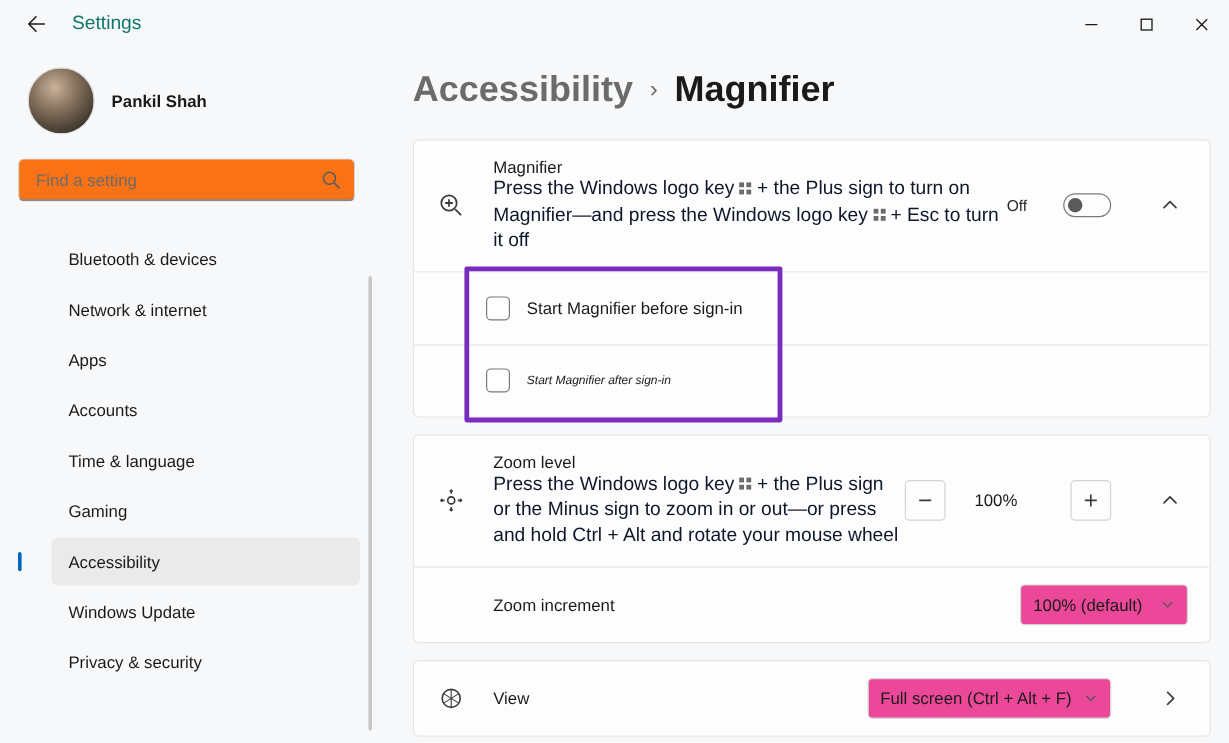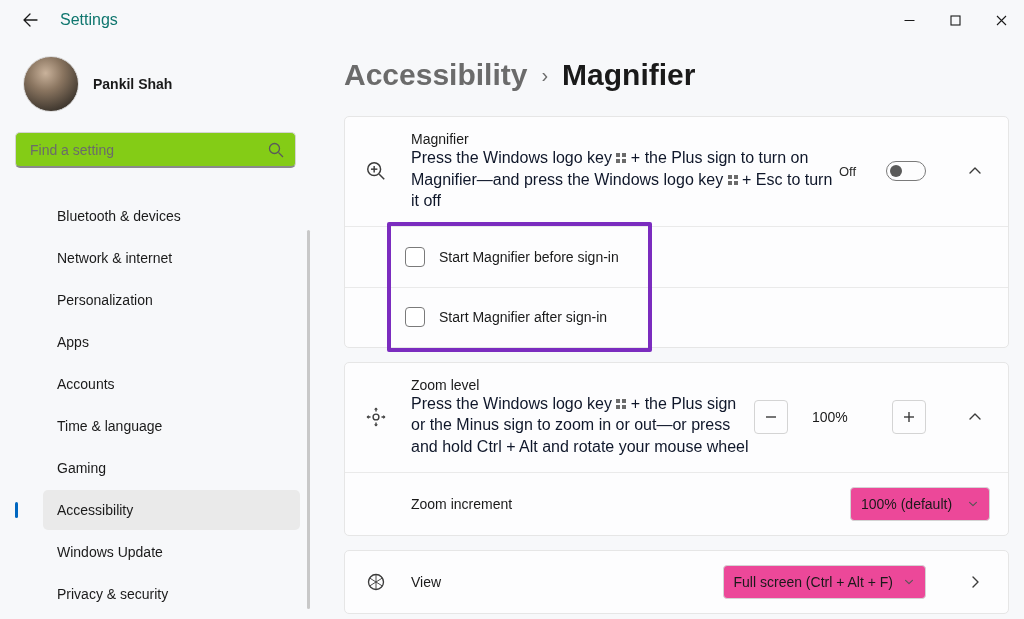--- a/index.html
+++ b/index.html
@@ -14,21 +14,21 @@
 
 .content { display: flex; height: calc(619px - 40px); }
 
 
 .sidebar { width: 310px; padding: 8px 10px 0 15px; display: flex; flex-direction: column; position: relative; }
 .profile { display: flex; align-items: center; gap: 14px; padding: 8px 8px 20px 8px; }
 .avatar { width: 56px; height: 56px; border-radius: 50%; background: radial-gradient(circle at 40% 30%, #c9b29b 0%, #8a7560 35%, #3a332b 80%, #1a1410 100%); border: 1px solid #ddd; }
 .profile-name { font-size: 14px; font-weight: 600; }
 
 .search-wrap { position: relative; margin: 0 4px 28px 0; }
-.search { width: 100%; height: 36px; border: 1px solid #d4d4d4; border-bottom: 2px solid #8a8a8a; border-radius: 5px; background: #84cc16; padding: 0 40px 0 14px; font-size: 14px; outline: none; }
+.search { width: 100%; height: 36px; border: 1px solid #d4d4d4; border-bottom: 2px solid #8a8a8a; border-radius: 5px; background: #f97316; padding: 0 40px 0 14px; font-size: 14px; outline: none; }
 .search::placeholder { color: #6b6b6b; }
 .search-icon { position: absolute; right: 12px; top: 50%; transform: translateY(-50%); width: 16px; height: 16px; color: #5a5a5a; }
 
 .nav { display: flex; flex-direction: column; gap: 2px; padding-left: 28px; position: relative; }
 .nav-item { height: 40px; border-radius: 5px; display: flex; align-items: center; padding: 0 14px; font-size: 14px; cursor: pointer; color: #1a1a1a; }
 .nav-item.active { background: #eaeaea; position: relative; }
 .nav-item.active::before { content: ""; position: absolute; left: -28px; top: 12px; bottom: 12px; width: 3px; background: #0067c0; border-radius: 2px; }
 .nav-scrollbar { position: absolute; right: 0; top: 190px; bottom: 10px; width: 3px; background: #c8c8c8; border-radius: 2px; }
 
 
@@ -115,23 +115,20 @@
         </svg>
     </div>
     <div class="nav">
       <div class="nav-item">
           <span>Bluetooth &amp; devices</span>
         </div>
       <div class="nav-item">
           <span>Network &amp; internet</span>
         </div>
       <div class="nav-item">
-          <span>Personalization</span>
-        </div>
-      <div class="nav-item">
           <span>Apps</span>
         </div>
       <div class="nav-item">
           <span>Accounts</span>
         </div>
       <div class="nav-item">
           <span>Time &amp; language</span>
         </div>
       <div class="nav-item">
           <span>Gaming</span>
@@ -180,21 +177,21 @@
           </div>
         </div>
       </div>
       <div class="highlight highlight-top">
         <div class="row check-row">
           <div class="checkbox"></div>
           <span style="font-size:14px;">Start Magnifier before sign-in</span>
         </div>
         <div class="row check-row">
           <div class="checkbox"></div>
-          <span style="font-size:14px;">Start Magnifier after sign-in</span>
+          <span style="font-size:10px;font-style:italic;">Start Magnifier after sign-in</span>
         </div>
       </div>
     </div>
 
     <div class="card">
       <div class="row">
         <div class="row-icon">
           <svg width="22" height="22" viewBox="0 0 24 24">
               <circle cx="12" cy="12" r="3.2" stroke="currentColor" stroke-width="1.5" fill="none"></circle>
               <path d="M12 3 L12 6 M12 18 L12 21 M3 12 L6 12 M18 12 L21 12" stroke="currentColor" stroke-width="1.5"></path>

